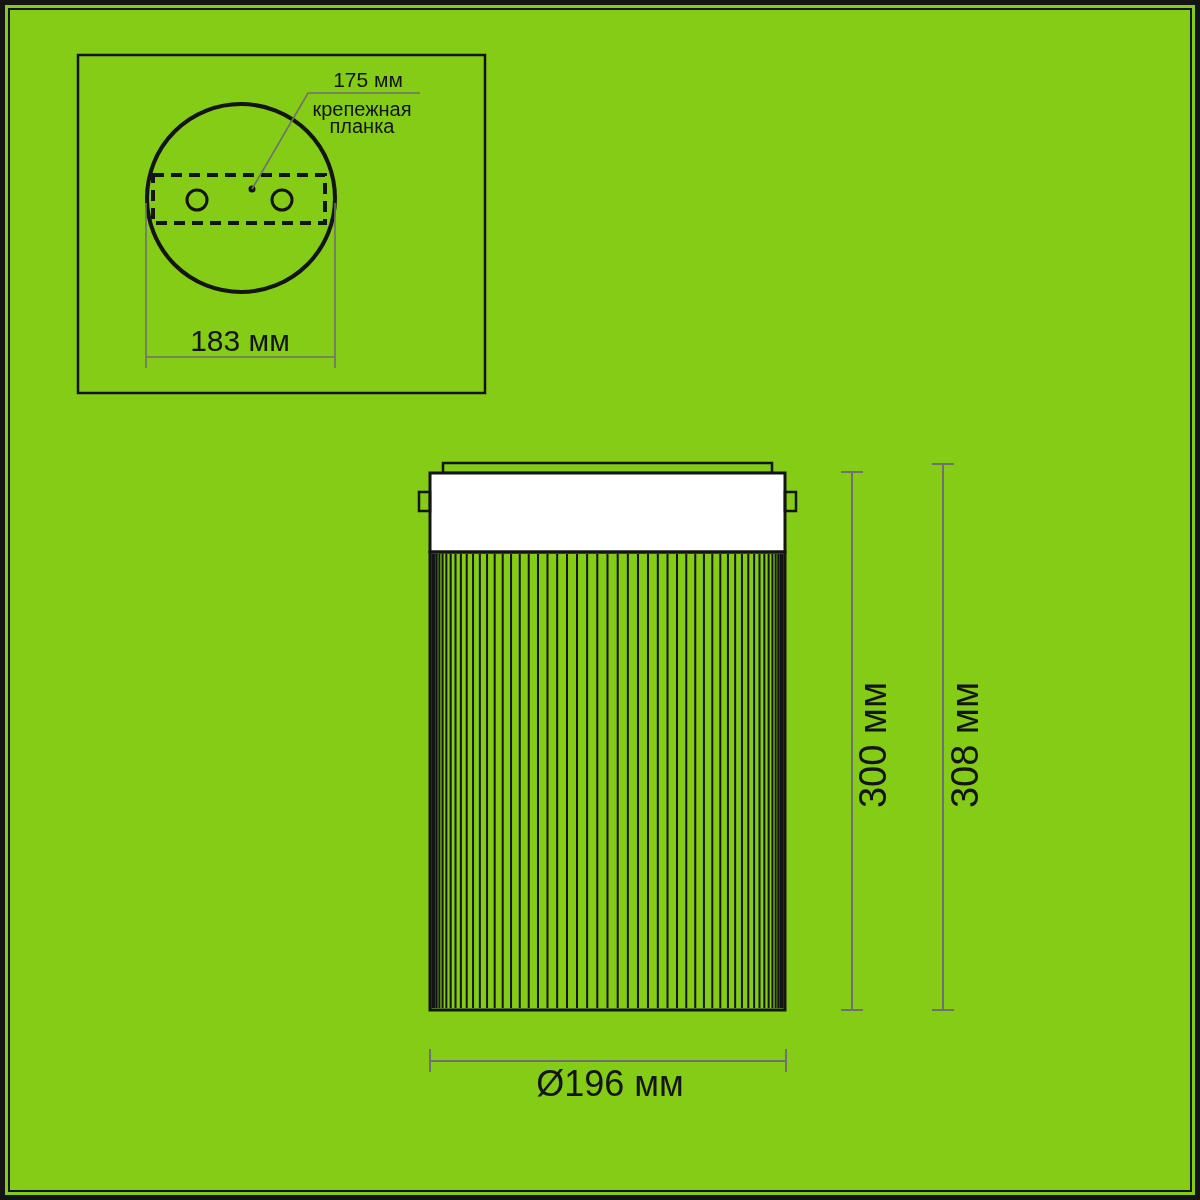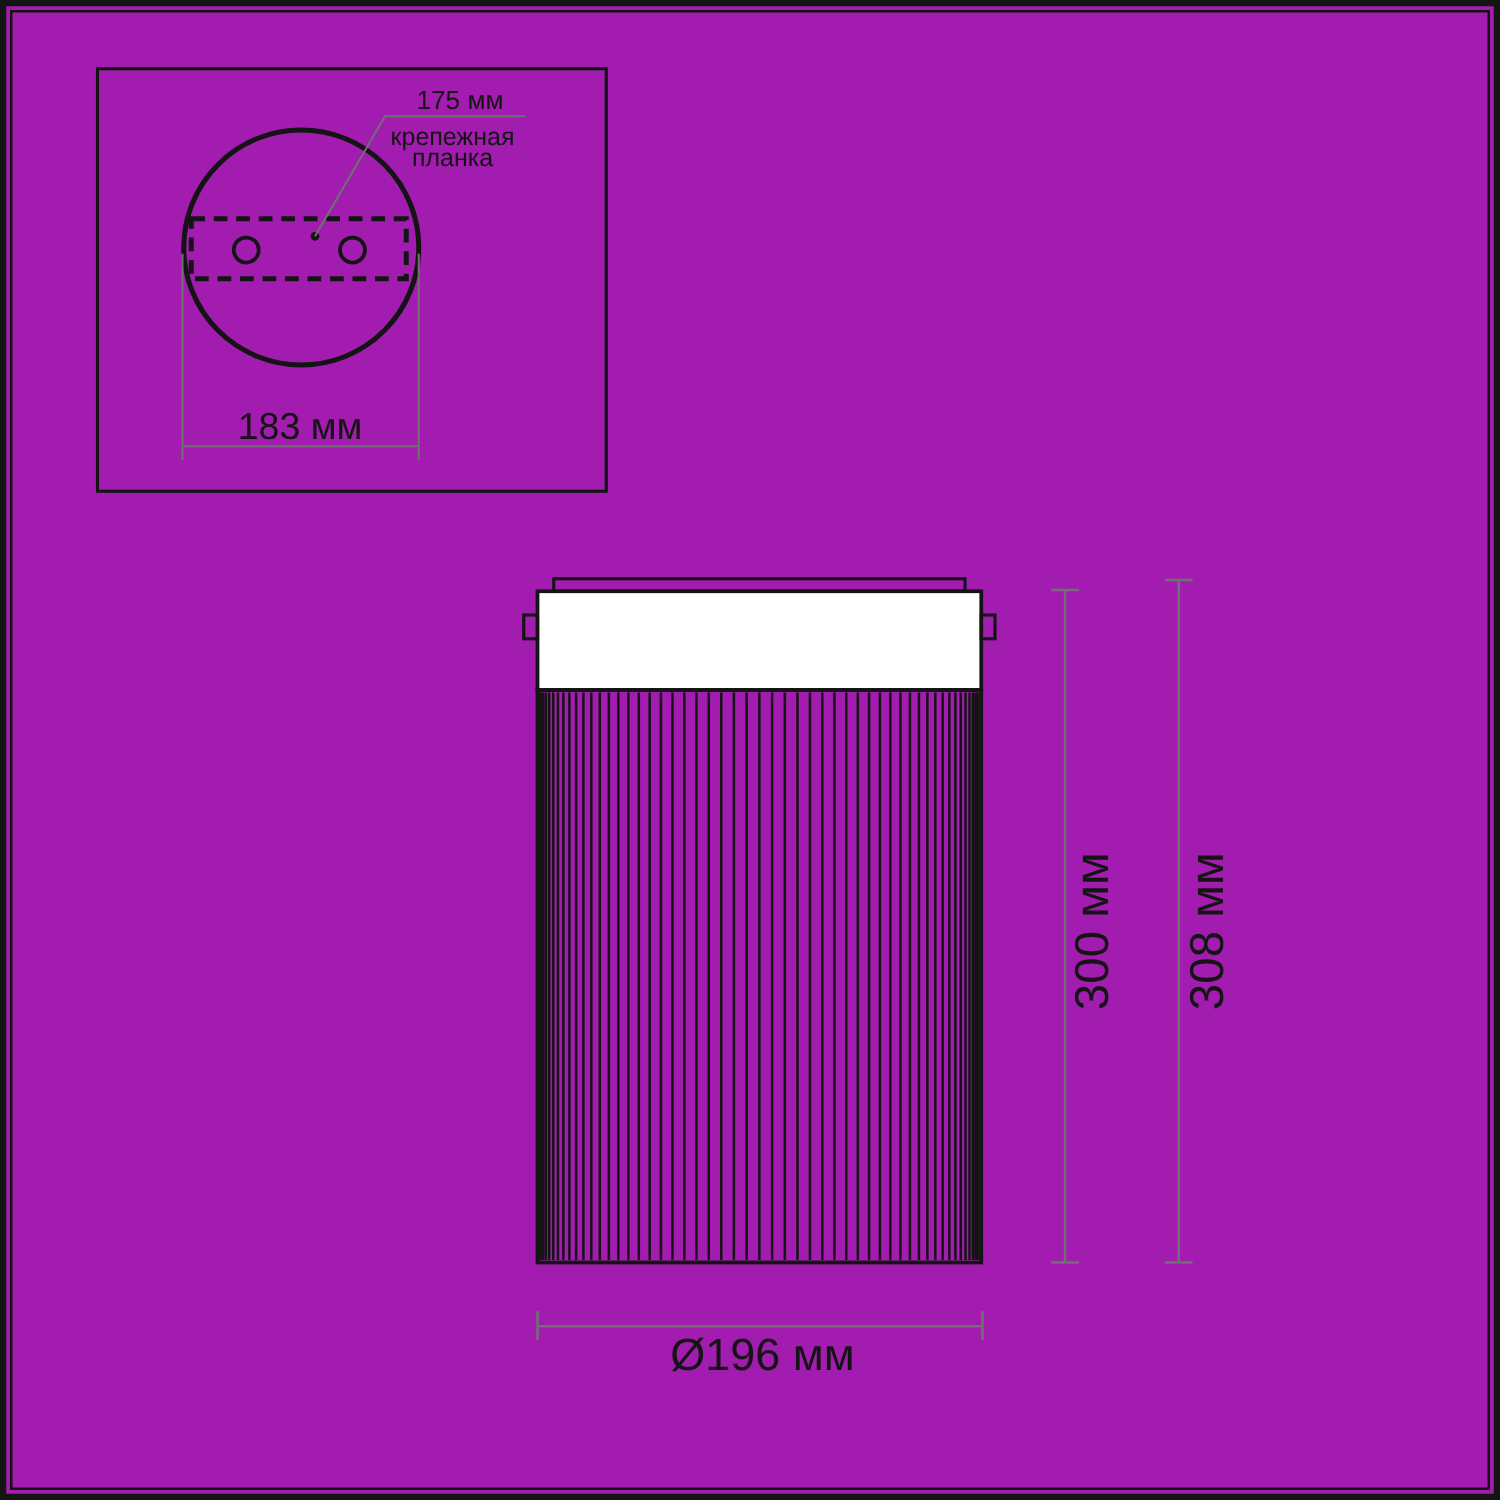--- a/index.html
+++ b/index.html
@@ -8,21 +8,21 @@
     width: 1200px;
     height: 1200px;
     background: #ffffff;
     font-family: "Liberation Sans", sans-serif;
     overflow: hidden;
   }
   .page {
     position: relative;
     width: 1200px;
     height: 1200px;
-    background: #a21caf;
+    background: #84cc16;
   }
   .frame-outer {
     position: absolute;
     inset: 0;
     border: 5px solid var(--ink, #141414);
     box-sizing: border-box;
     pointer-events: none;
   }
   .frame-inner {
     position: absolute;

